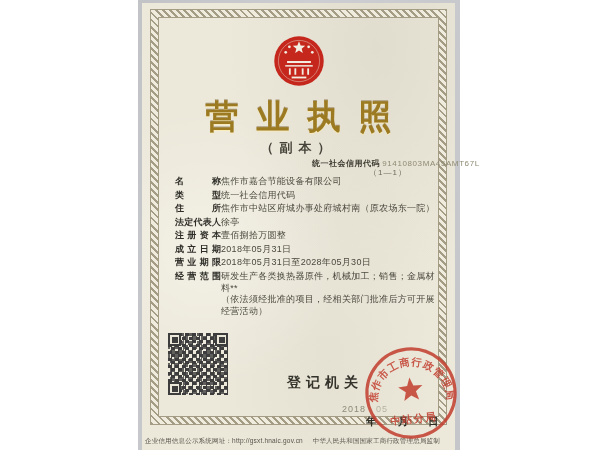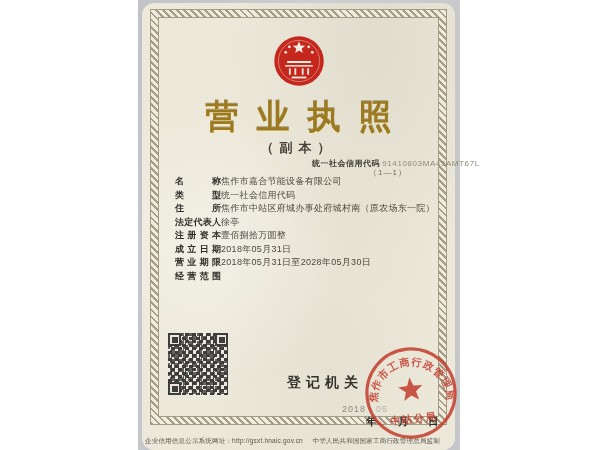--- a/index.html
+++ b/index.html
@@ -6,21 +6,21 @@
   .stage{position:relative;width:600px;height:450px;background:#ffffff;overflow:hidden;
          font-family:"Liberation Sans","DejaVu Sans",sans-serif;}
   
   .photo{position:absolute;left:138px;top:0;width:322px;height:450px;
          background:linear-gradient(100deg,#c2c3c6 0%,#cdced1 45%,#c5c6c9 100%);}
   .paper{position:absolute;left:4px;top:3px;right:5px;bottom:0;
          background:
            radial-gradient(ellipse at 75% 10%, rgba(200,195,178,.30), transparent 45%),
            radial-gradient(ellipse at 20% 55%, rgba(255,255,250,.35), transparent 40%),
            radial-gradient(ellipse at 60% 80%, rgba(205,200,184,.22), transparent 45%),
-           #ece8da; border-radius: 12px;}
+           #ece8da;}
   .frame{position:absolute;left:9px;right:9px;top:7px;bottom:26px;
          border:7px solid transparent;
          border-image:repeating-linear-gradient(45deg,#a59c85 0 2px,#efebdd 2px 5px) 7 round;
          outline:1px solid #a59c85;
          box-shadow:inset 0 0 0 1px #a59c85;}
   .emblem{position:absolute;top:29px;left:50%;transform:translateX(-50%);width:55px;height:58px;}
   .title{position:absolute;top:92px;left:0;right:0;text-align:center;
          font-size:33px;font-weight:bold;color:#9c7a22;letter-spacing:18px;padding-left:18px;
          text-shadow:0 1px 1px rgba(255,238,170,.65),0 -1px 0 rgba(92,62,6,.45);}
   .subtitle{position:absolute;top:136px;left:0;right:0;text-align:center;
@@ -115,20 +115,22 @@
         <div class="frow">
           <span class="flabel">成立日期</span>
           <span class="fvalue">2018年05月31日</span>
         </div>
         <div class="frow">
           <span class="flabel">营业期限</span>
           <span class="fvalue">2018年05月31日至2028年05月30日</span>
         </div>
         <div class="frow scope">
           <span class="flabel">经营范围</span>
+          <span class="fvalue">研发生产各类换热器原件，机械加工；销售；金属材料**
+（依法须经批准的项目，经相关部门批准后方可开展经营活动）</span>
         </div>
       </div>
 
       <div class="qr">
         <span class="f tl"></span>
         <span class="f tr"></span>
         <span class="f bl"></span>
       </div>
 
       <div class="reg-label">登记机关</div>

